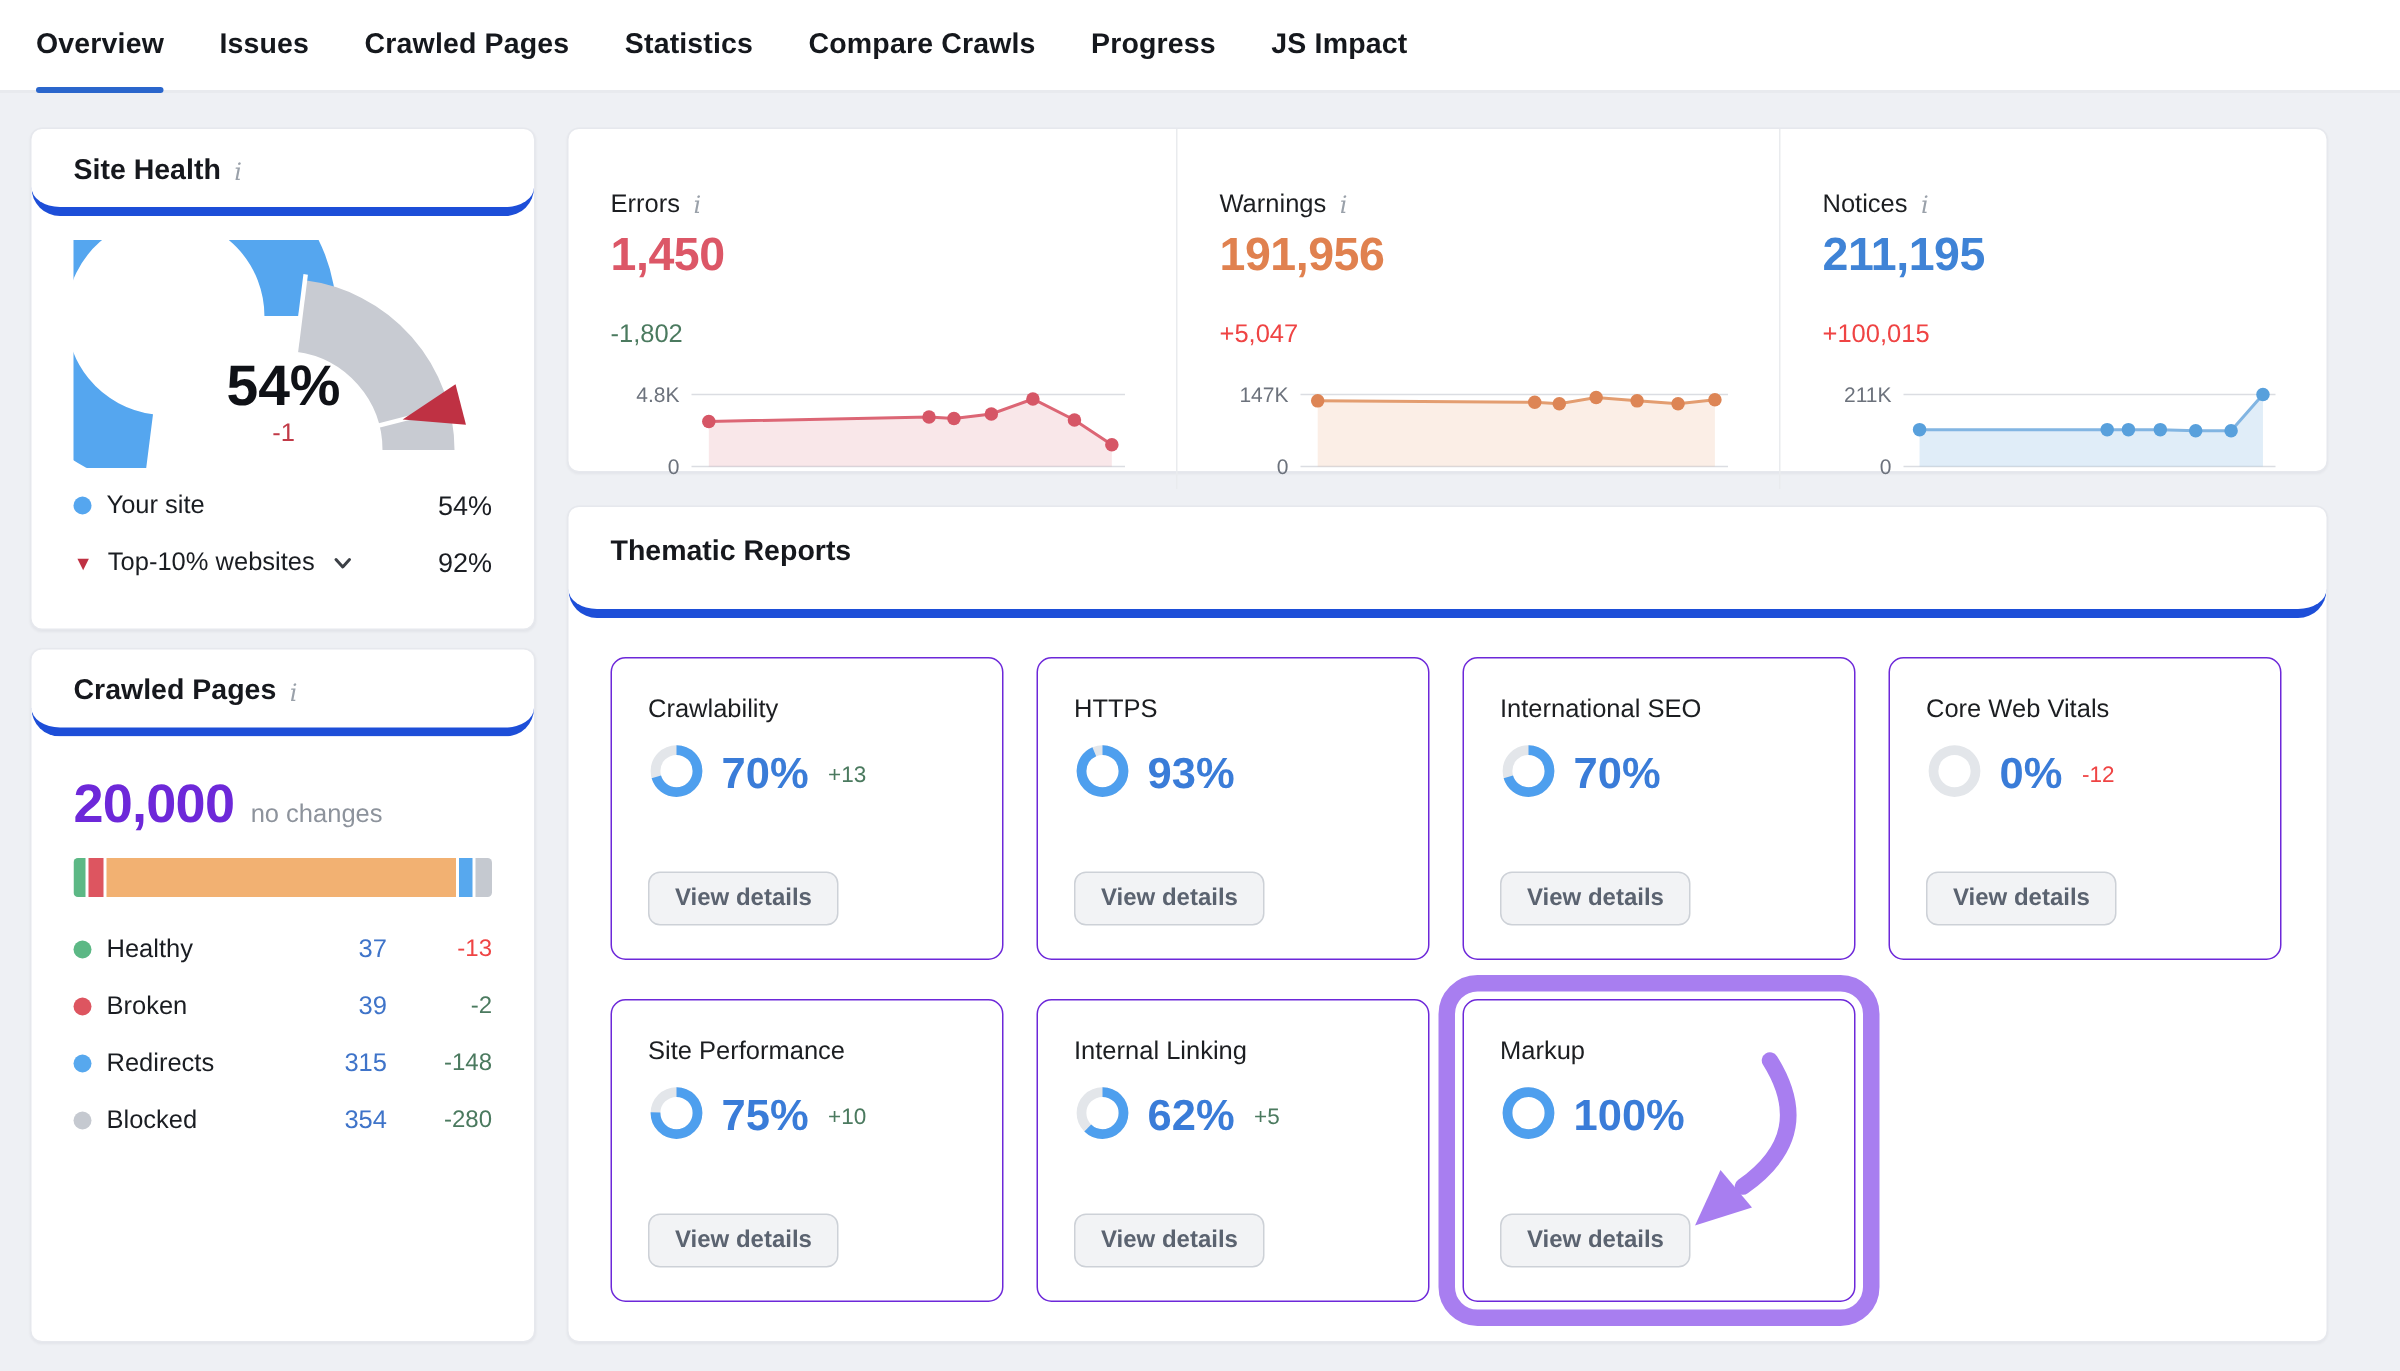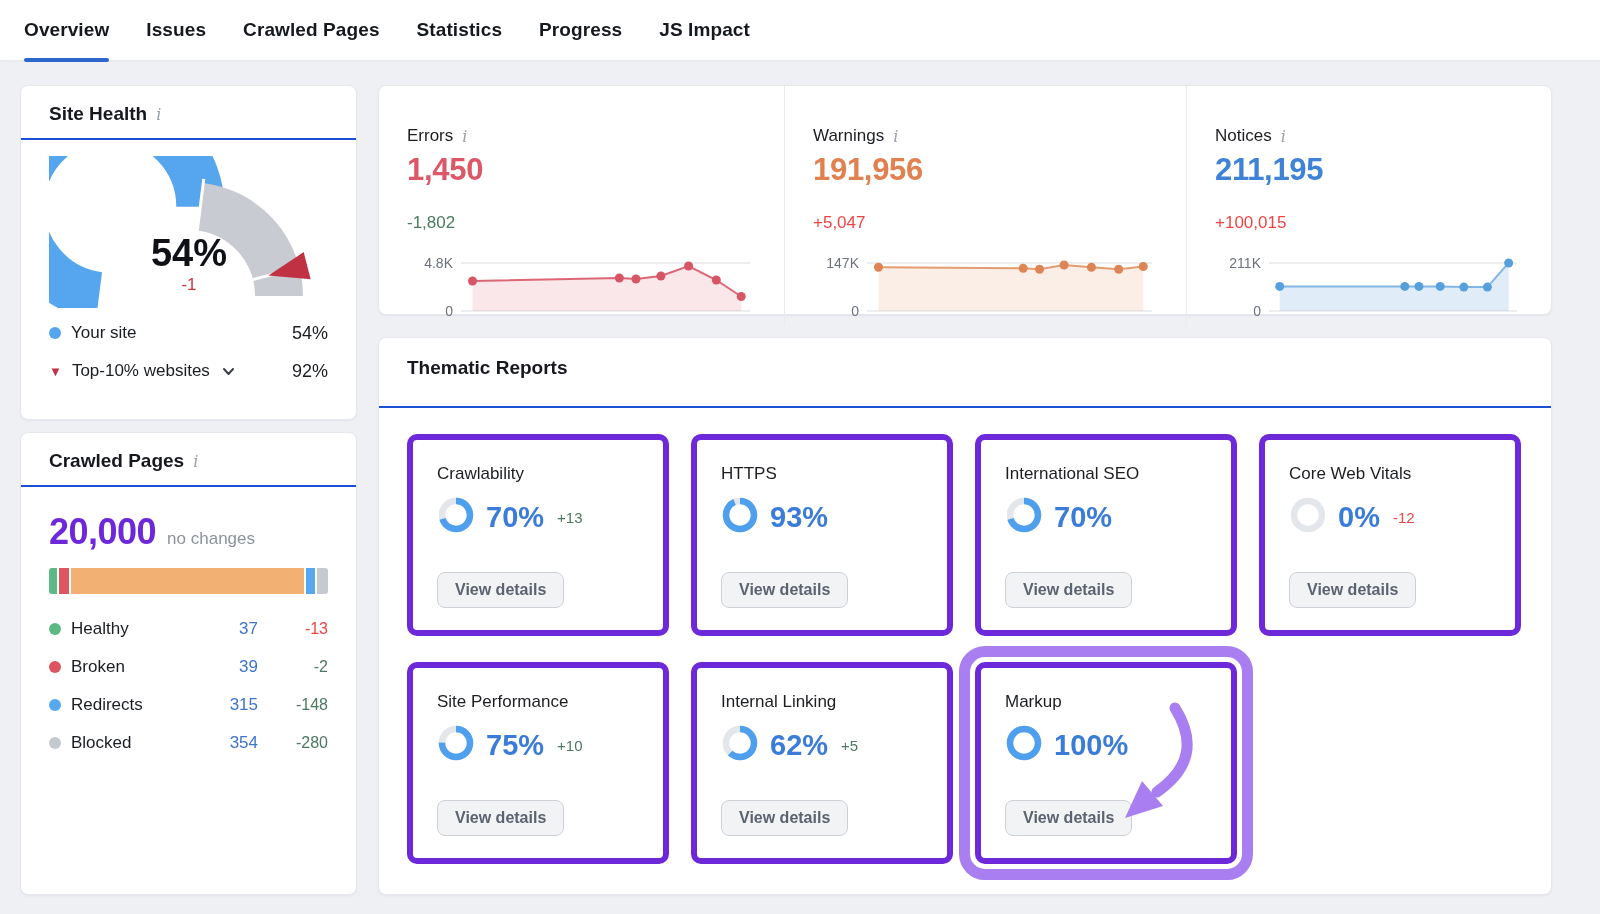--- a/index.html
+++ b/index.html
@@ -13,21 +13,21 @@
   .tab { position:relative; display:flex; align-items:center; cursor:pointer; }
   .tab-label { font-size:19px; font-weight:600; color:#15181d; letter-spacing:.1px; }
   .tab-underline { display:none; position:absolute; left:0; right:0; bottom:-2px; height:4px;
                    background:#2a66cc; border-radius:3px; }
   .tab.active .tab-underline { display:block; }
 
   
   .card { position:absolute; background:#fff; border:1px solid #e6e8ed; border-radius:8px;
           box-shadow:0 1px 2px rgba(20,24,31,.05); }
   .card-head { display:flex; align-items:center; gap:9px; padding:17px 28px 13px;
-               border-bottom:2px solid #1d4ed8; }
+               border-bottom:6px solid #1d4ed8;border-radius:19px; }
   .card-title { font-size:19px; font-weight:700; color:#16181d; }
   .info-i { font-family:"DejaVu Serif", serif; font-style:italic; font-size:16px; color:#9aa1aa;
             cursor:pointer; line-height:1; padding-top:2px; }
 
   
   .gauge-svg { display:block; margin:16px auto 2px; }
   .sh-legend { padding:4px 28px 0; }
   .sh-row { display:grid; grid-template-columns:1fr auto; align-items:center; height:38px; }
   .sh-left { display:flex; align-items:center; gap:10px; }
   .sh-label { font-size:17px; color:#1a1d22; }
@@ -60,21 +60,21 @@
   .metric + .metric { border-left:1px solid #e9ebee; }
   .metric-head { display:flex; align-items:center; gap:9px; }
   .metric-title { font-size:17px; color:#1c1e21; }
   .metric-value-row { margin-top:6px; display:flex; align-items:baseline; gap:25px;flex-direction:column; }
   .metric-value { font-size:31px; font-weight:700; letter-spacing:-.3px; }
   .metric-delta { font-size:17px; }
   .spark-wrap { margin-top:16px; }
 
   
   .thematic-grid { display:grid; grid-template-columns:repeat(4,262px); gap:26px 22px; padding:26px 28px; }
-  .t-card { position:relative; width:262px; height:202px; border:6px solid #6d28d9; border-radius:10px;
+  .t-card { position:relative; width:262px; height:202px; border:1px solid #6d28d9; border-radius:10px;
             padding:24px 24px 22px; display:flex; flex-direction:column; background:#fff; }
   .t-title { font-size:17px; color:#1c1e21; }
   .t-score-row { display:flex; align-items:center; gap:11px; margin-top:12px; }
   .t-score { font-size:29px; font-weight:700; color:#3a7cd8; }
   .t-delta { font-size:15px; margin-left:2px; }
   .t-btn { margin-top:auto; align-self:flex-start; font-family:inherit; font-size:16px; font-weight:600;
            color:#5b6370; background:#f2f3f5; border:1px solid #cdd1d7; border-radius:8px;
            padding:8px 17px; cursor:pointer; }
   .t-card.highlighted { outline:11px solid #a87ef0; outline-offset:5px; }
   .arrow-svg { position:absolute; top:30px; right:2px; pointer-events:none; }
@@ -92,20 +92,24 @@
       <div class="tab">
     <span class="tab-label">Issues</span>
 
   </div>
       <div class="tab">
     <span class="tab-label">Crawled Pages</span>
 
   </div>
       <div class="tab">
     <span class="tab-label">Statistics</span>
+
+  </div>
+      <div class="tab">
+    <span class="tab-label">Compare Crawls</span>
 
   </div>
       <div class="tab">
     <span class="tab-label">Progress</span>
 
   </div>
       <div class="tab">
     <span class="tab-label">JS Impact</span>
 
   </div>

